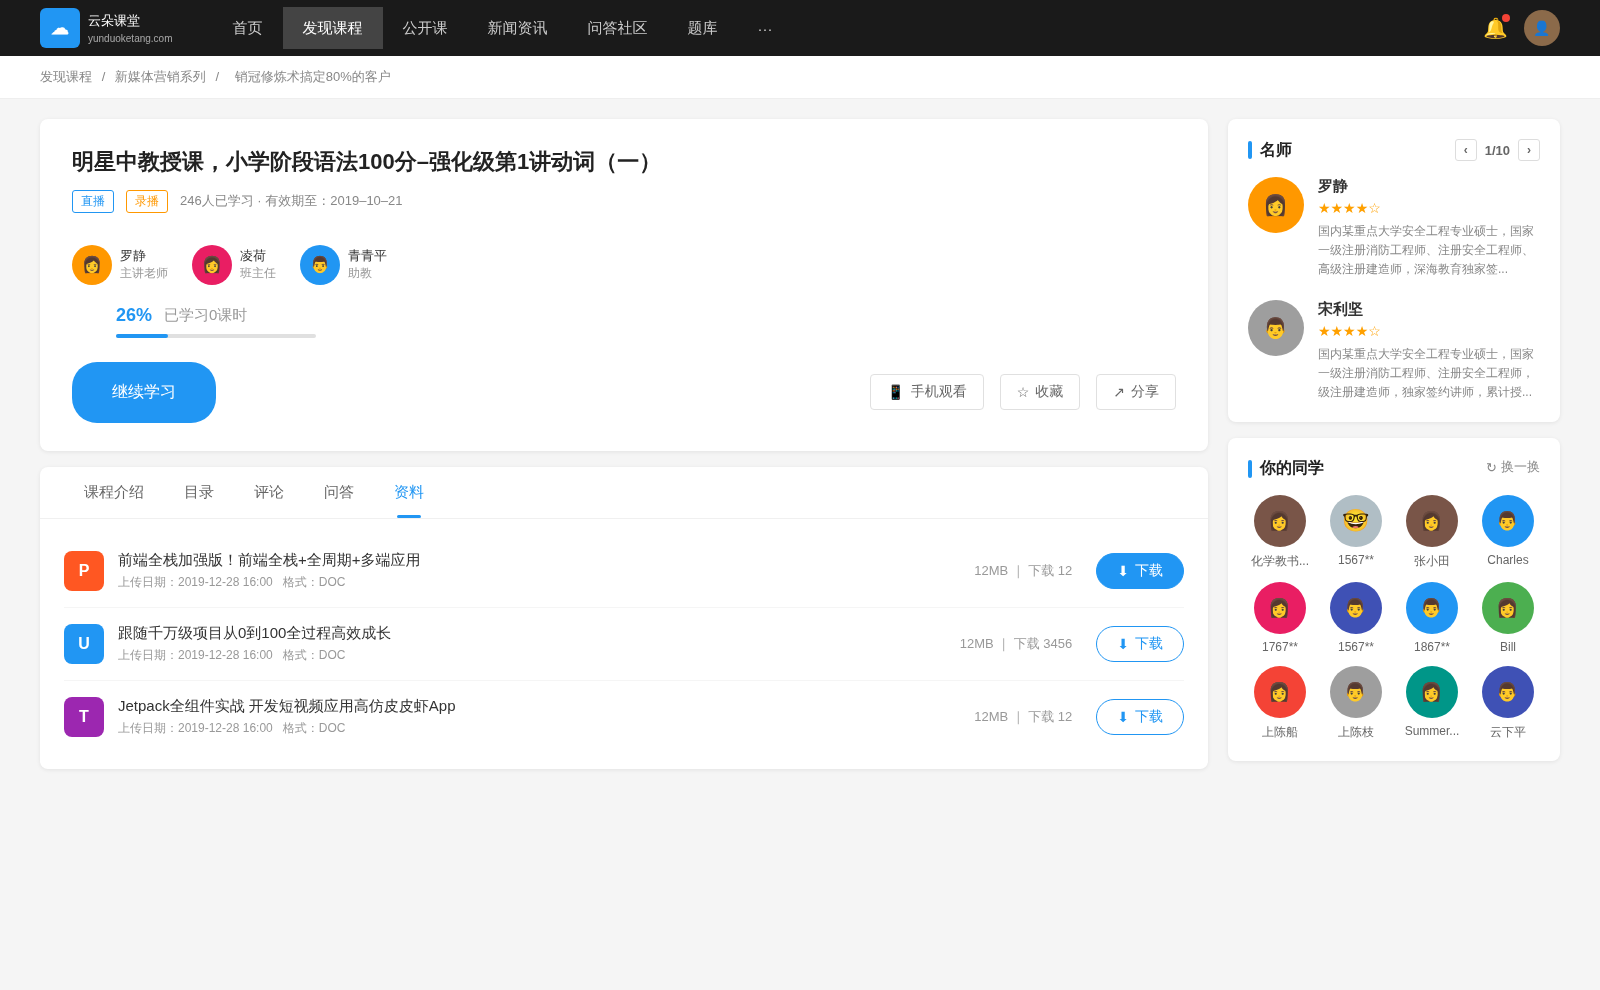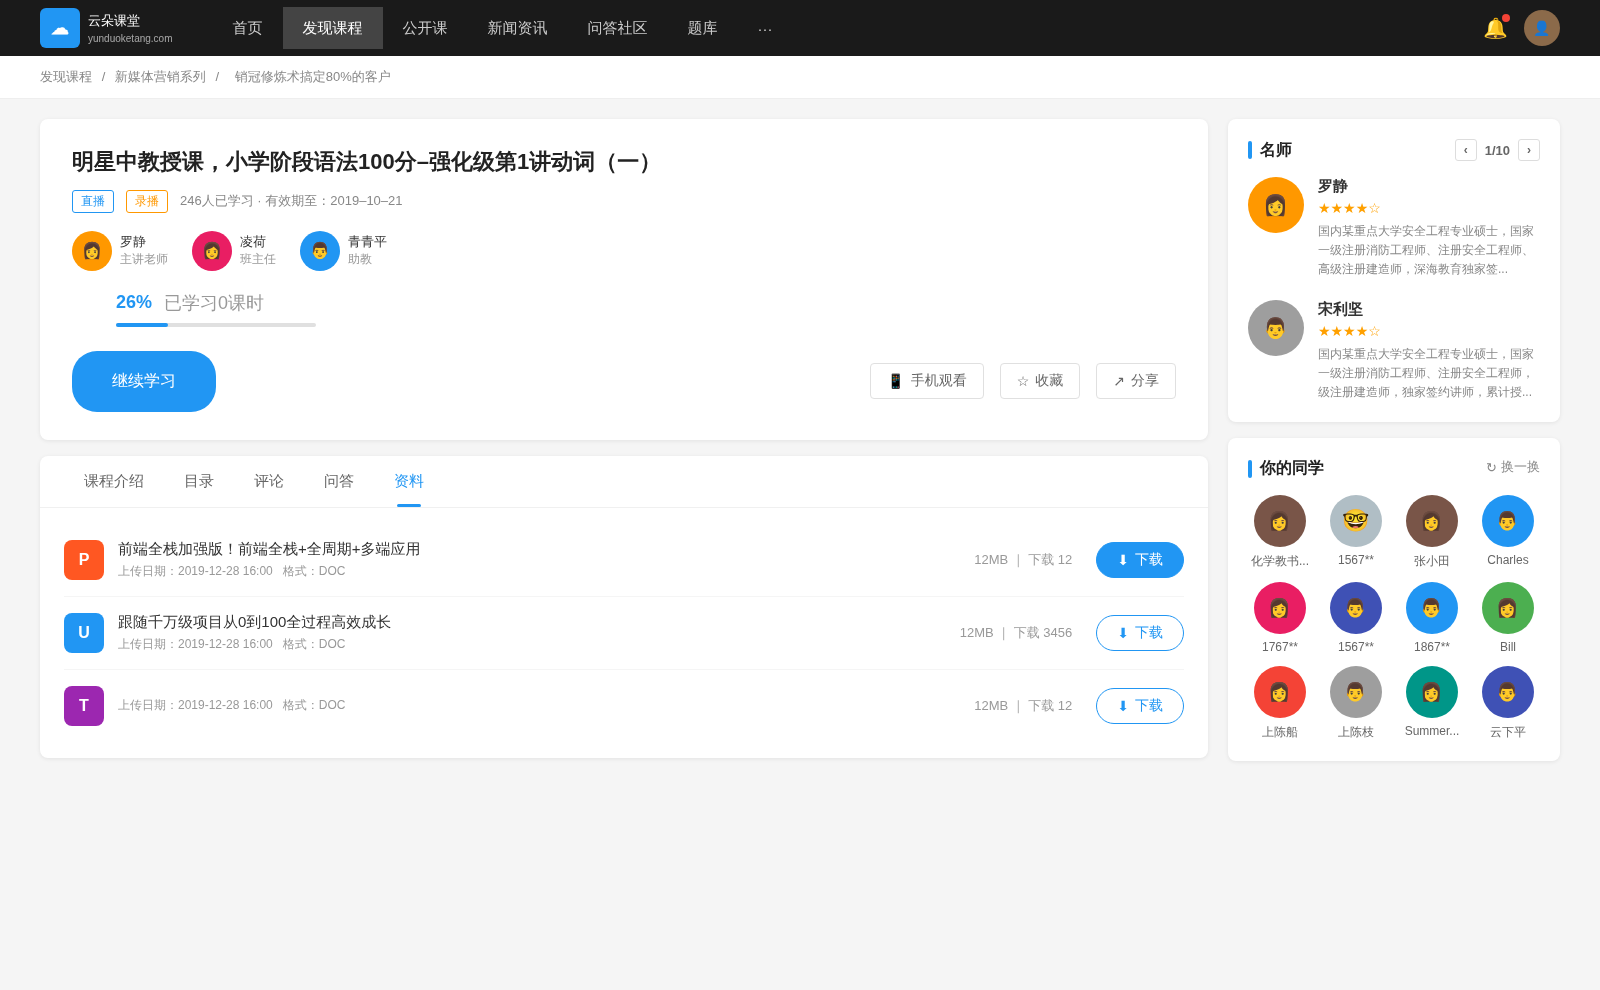--- a/index.html
+++ b/index.html
@@ -24,35 +24,35 @@
     .breadcrumb span { margin: 0 6px; }
 
     
     .main-container { display: flex; gap: 20px; padding: 20px 40px; max-width: 1600px; margin: 0 auto; }
     .content-area { flex: 1; min-width: 0; }
     .sidebar { width: 332px; flex-shrink: 0; }
 
     
     .course-card { background: white; border-radius: 8px; padding: 28px 32px; margin-bottom: 16px; box-shadow: 0 1px 4px rgba(0,0,0,0.08); }
     .course-title { font-size: 22px; font-weight: 600; color: #222; margin-bottom: 12px; line-height: 1.4; }
-    .course-meta { display: flex; align-items: center; gap: 12px; margin-bottom: 18px; }
+    .course-meta { display: flex; align-items: center; gap: 12px; margin-bottom: 32px; }
     .badge { padding: 2px 8px; border-radius: 3px; font-size: 12px; font-weight: 500; }
     .badge-live { background: transparent; border: 1px solid #2196f3; color: #2196f3; }
     .badge-record { background: transparent; border: 1px solid #ff9800; color: #ff9800; }
     .course-stats { color: #888; font-size: 13px; }
     .teachers { display: flex; gap: 24px; margin-bottom: 20px; }
     .teacher { display: flex; align-items: center; gap: 8px; }
     .teacher-avatar { width: 40px; height: 40px; border-radius: 50%; overflow: hidden; background: #ddd; display: flex; align-items: center; justify-content: center; font-size: 16px; }
     .teacher-info { font-size: 13px; }
     .teacher-name { color: #333; font-weight: 500; }
     .teacher-role { color: #999; font-size: 12px; }
     .progress-section { margin-bottom: 24px; margin-left: 44px; }
     .progress-header { display: flex; align-items: center; gap: 12px; margin-bottom: 8px; }
     .progress-pct { color: #2196f3; font-size: 18px; font-weight: 600; }
-    .progress-label { color: #999; font-size: 18px; }
+    .progress-label { color: #999; font-size: 15px; }
     .progress-bar-bg { width: 200px; height: 4px; background: #e0e0e0; border-radius: 2px; }
     .progress-bar-fill { height: 4px; background: #2196f3; border-radius: 2px; }
     .course-actions { display: flex; align-items: center; justify-content: space-between; }
     .btn-continue { background: #2196f3; color: white; border: none; padding: 20px 40px; border-radius: 25px; font-size: 16px; cursor: pointer; font-weight: 500; }
     .action-btns { display: flex; gap: 16px; }
     .action-btn { display: flex; align-items: center; gap: 6px; color: #666; font-size: 14px; cursor: pointer; border: 1px solid #e0e0e0; padding: 8px 16px; border-radius: 4px; background: white; }
 
     
     .tabs-card { background: white; border-radius: 8px; box-shadow: 0 1px 4px rgba(0,0,0,0.08); }
     .tabs-header { display: flex; border-bottom: 1px solid #f0f0f0; padding: 0 24px; }
@@ -244,20 +244,21 @@
             <span>12MB</span> ｜ <span>下载 3456</span>
           </div>
           <button class="btn-download">
             <span>⬇</span> 下载
           </button>
         </div>
 
         <div class="file-item">
           <div class="file-icon file-icon-t">T</div>
           <div class="file-info">
+            <div class="file-name">Jetpack全组件实战 开发短视频应用高仿皮皮虾App</div>
             <div class="file-meta">
               上传日期：<span>2019-12-28 16:00</span>&nbsp;&nbsp;&nbsp;格式：<span>DOC</span>
             </div>
           </div>
           <div class="file-stats">
             <span>12MB</span> ｜ <span>下载 12</span>
           </div>
           <button class="btn-download">
             <span>⬇</span> 下载
           </button>

